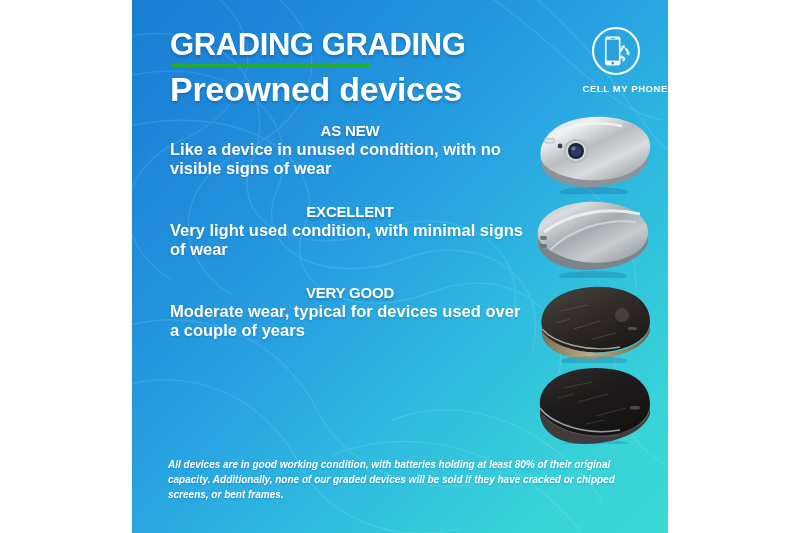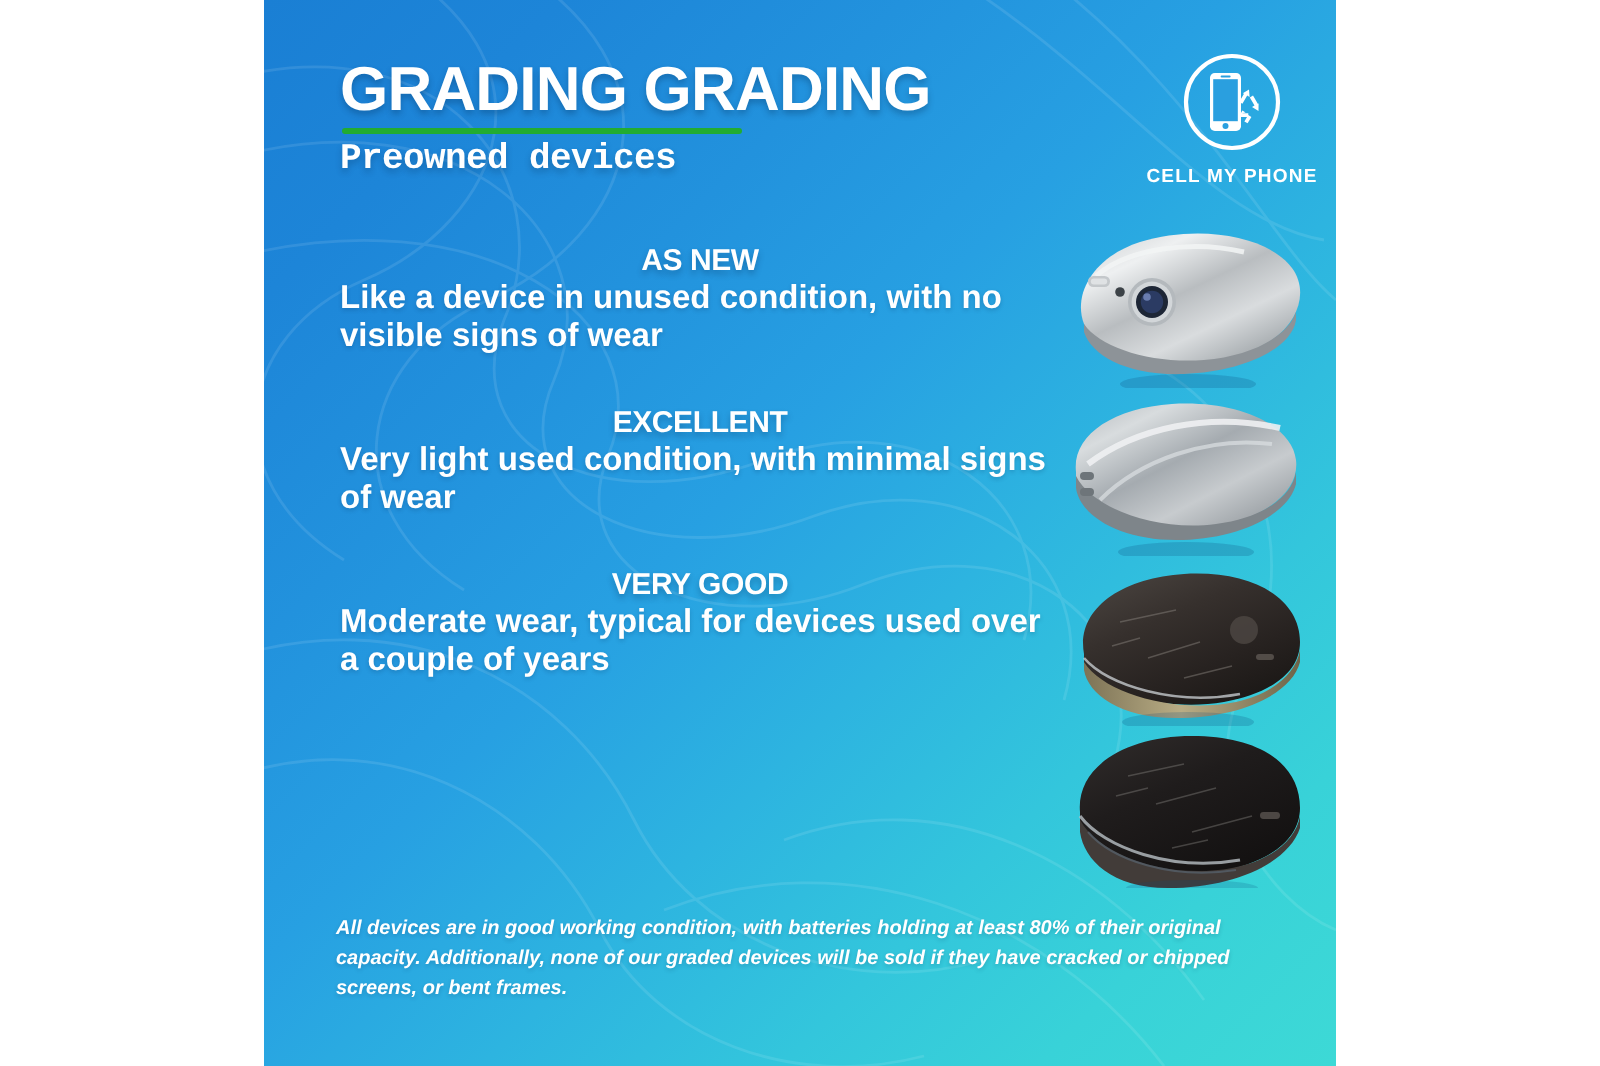--- a/index.html
+++ b/index.html
@@ -49,37 +49,36 @@
     white-space:nowrap;
   }
   .hdr-rule {
     position:absolute; left:39px; top:64px;
     width:200px; height:3px;
     background:#22ac31;
     border-radius:2px;
   }
   .hdr-sub {
     position:absolute; left:38px; top:70px;
-    font-size:18px; font-weight:bold;
+    font-size:34px; font-weight:bold;
     letter-spacing:-0.3px;
     color:#ffffff;
     text-shadow:0 2px 3px rgba(0,40,80,.28);
     white-space:nowrap;
-    font-family:Liberation Mono, monospace;
   }
 
   
   #logo {
     position:absolute; left:432px; top:26px;
     width:104px; height:74px;
   }
   #logo .mark { position:absolute; left:27px; top:0; }
   #logo .brand {
     position:absolute; left:0; top:57px;
-    width:104px; text-align:center;
+    width:104px; text-align:right;
     font-size:9.5px; font-weight:bold;
     letter-spacing:.6px;
     color:#ffffff;
     white-space:nowrap;
   }
 
   
   .grade {
     position:absolute; left:38px;
     width:360px;

